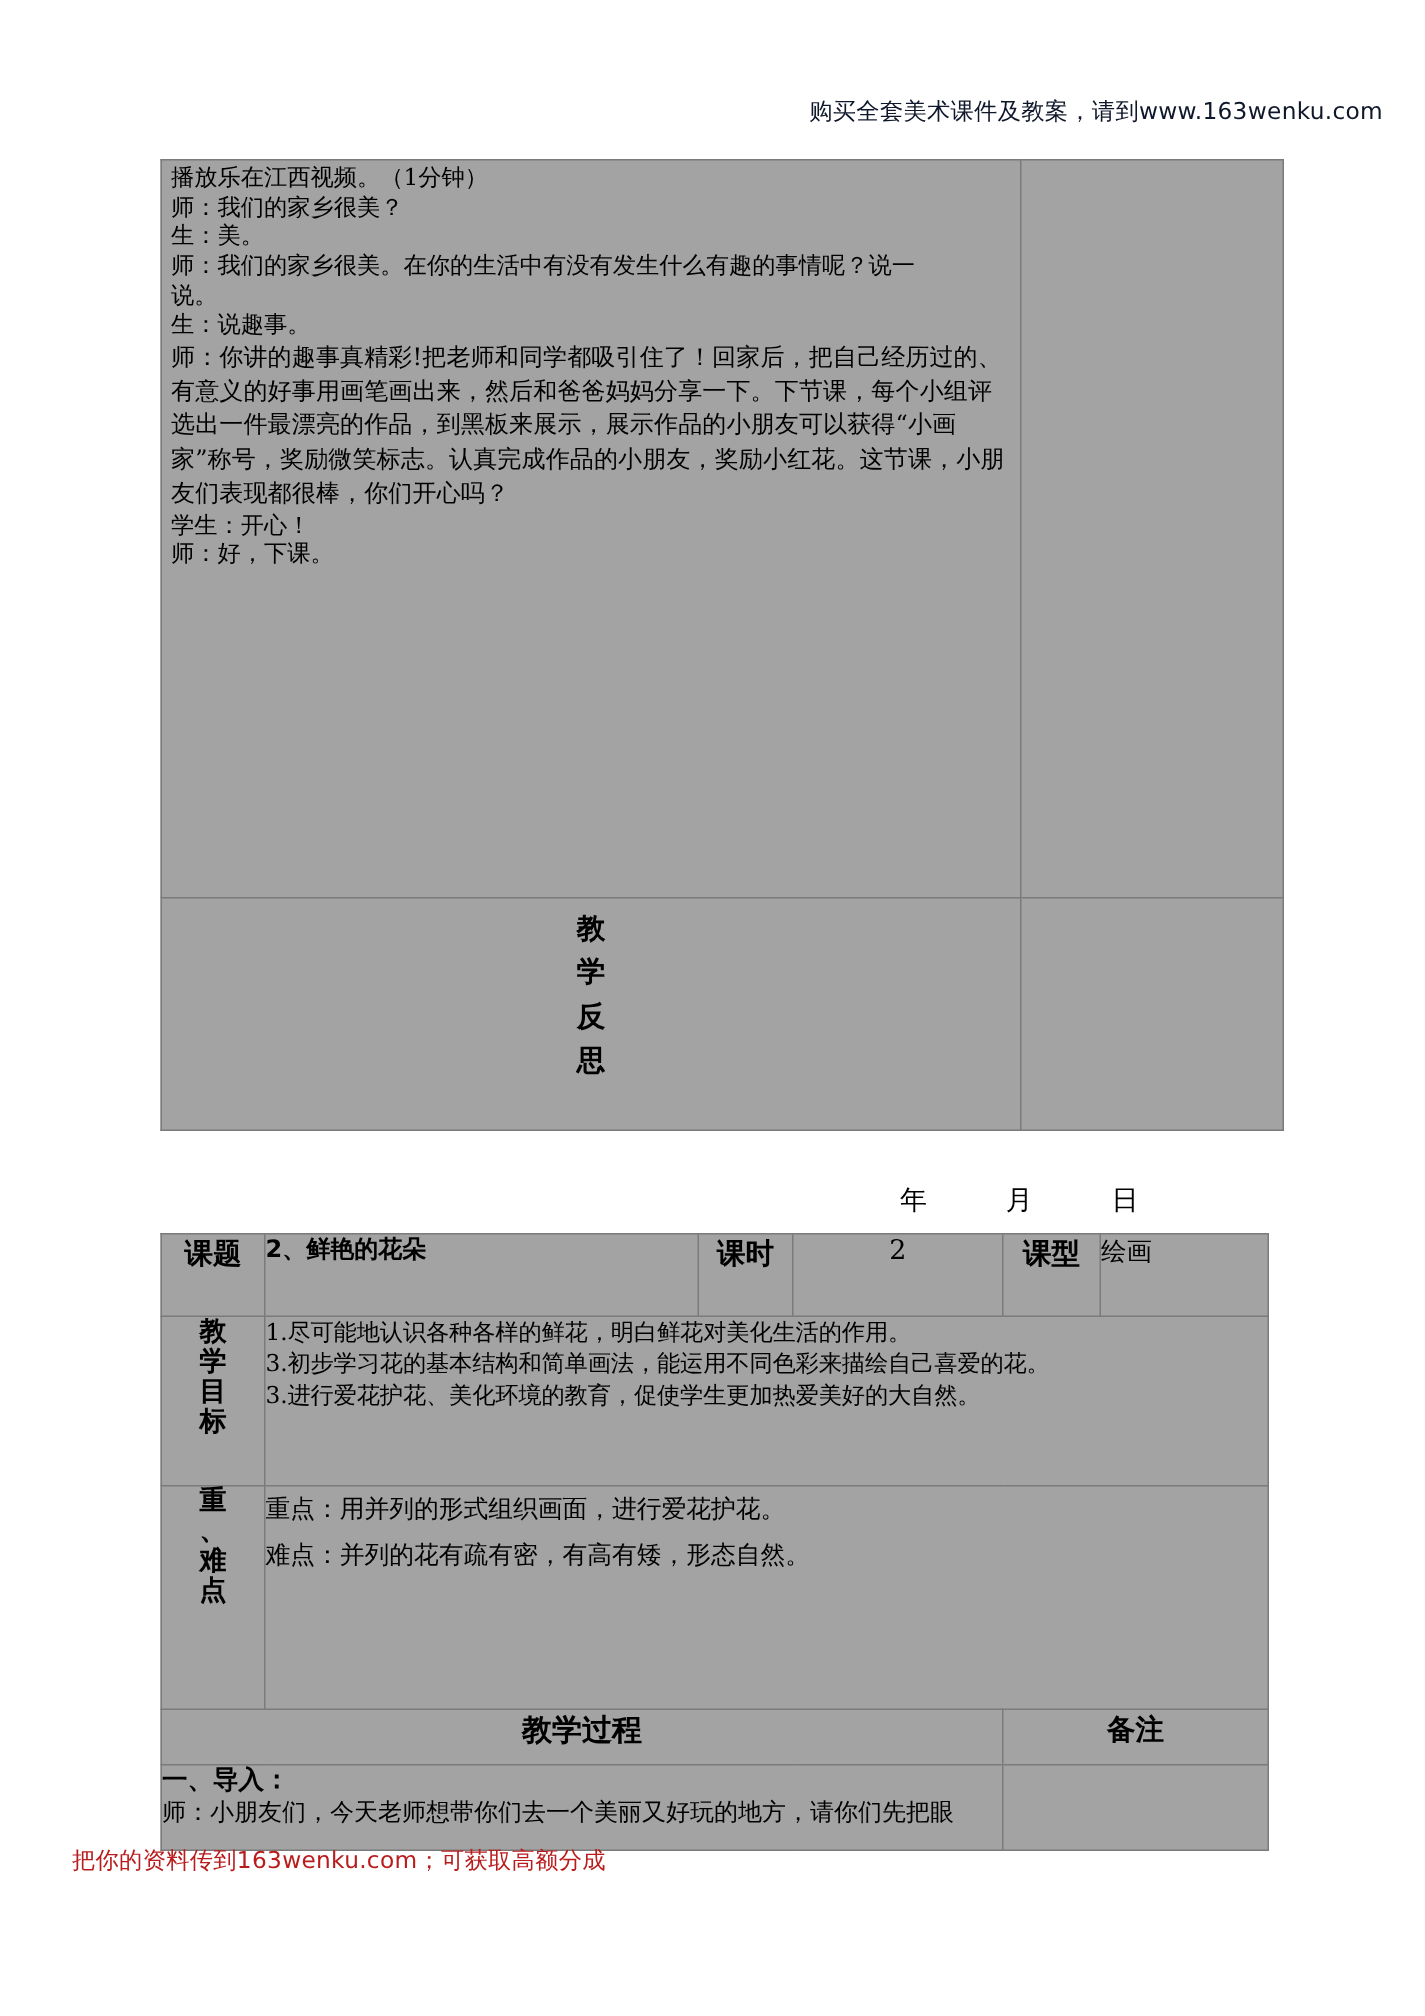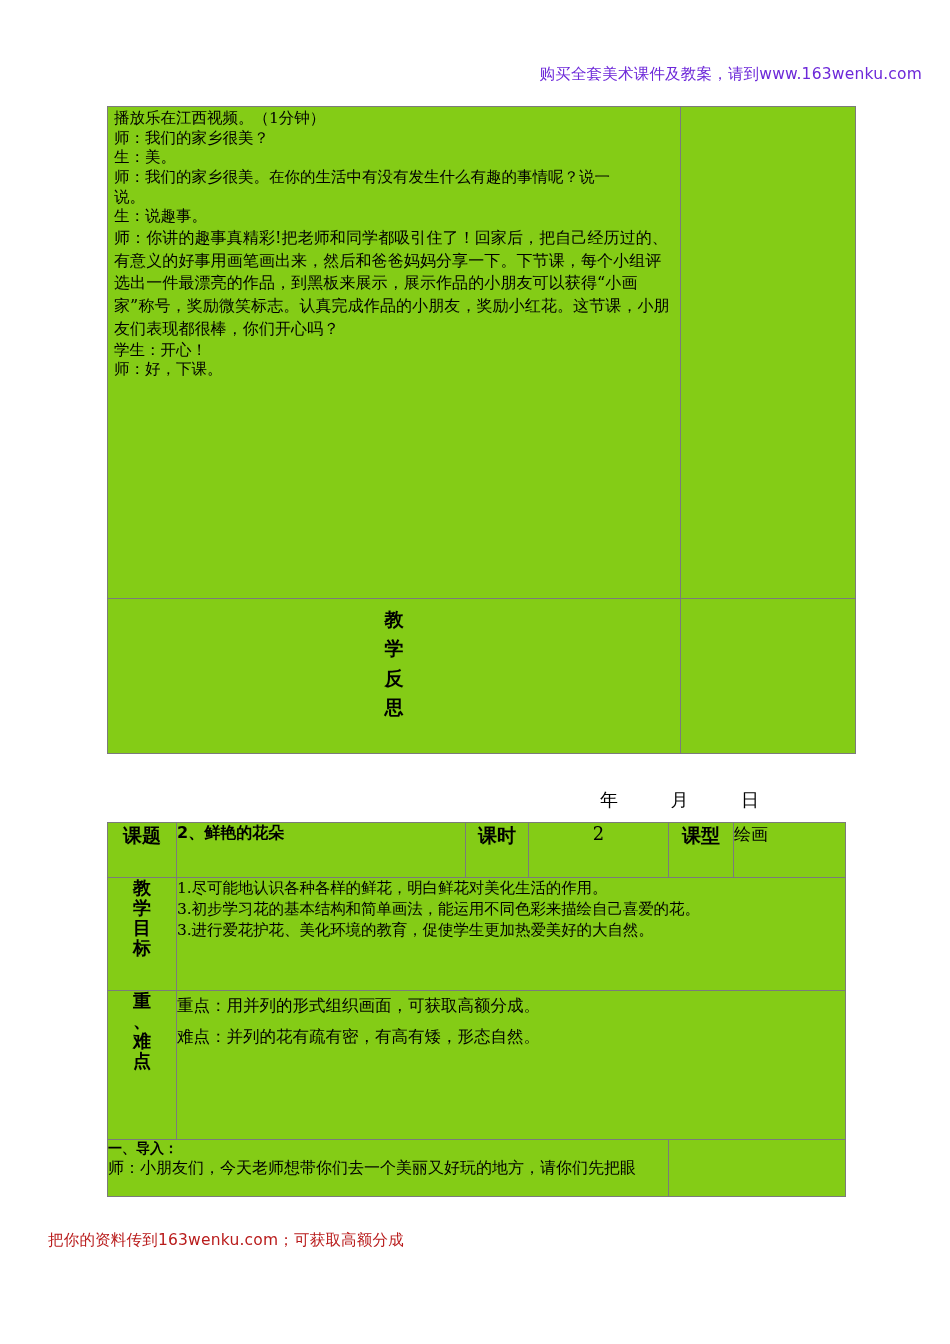--- a/index.html
+++ b/index.html
@@ -16,41 +16,41 @@
     overflow: hidden;
   }
 
   
   .promo-header {
     position: absolute;
     top: 64px;
     right: 28px;
     font-family: "DejaVu Sans", "Liberation Sans", sans-serif;
     font-size: 15.5px;
-    color: #6d28d9;
+    color: #0f172a;
     white-space: nowrap;
     letter-spacing: 0.2px;
   }
   .promo-footer {
     position: absolute;
     top: 1230px;
     left: 48px;
     font-family: "DejaVu Sans", "Liberation Sans", sans-serif;
     font-size: 15.5px;
     color: #b91c1c;
     white-space: nowrap;
     letter-spacing: 0.2px;
   }
 
   
   .doc-table {
     position: absolute;
     border-collapse: collapse;
     table-layout: fixed;
-    background: #84cc16;
+    background: #a3a3a3;
   }
   .doc-table td {
     border: 1px solid #7b7b7b;
     vertical-align: top;
     padding: 0;
   }
 
   
   #table-one {
     left: 107px;
@@ -225,21 +225,21 @@
   }
   .process-body-cell {
     height: 56px;
     padding: 3px 4px 2px 6px;
   }
   .remark-body-cell { height: 56px; }
 
   .proc-head {
     font-family: "DejaVu Sans", "Liberation Sans", sans-serif;
     font-weight: bold;
-    font-size: 14px;
+    font-size: 17px;
     line-height: 1.25;
   }
   .proc-line {
     font-size: 16px;
     line-height: 1.3;
     white-space: nowrap;
   }
 </style>
 </head>
 <body>
@@ -321,25 +321,29 @@
   <tr>
     <td class="focus-label-cell">
       <div class="vlabel-tight">
         <span>重</span>
         <span>、</span>
         <span>难</span>
         <span>点</span>
       </div>
     </td>
     <td class="focus-body-cell" colspan="5">
-      <div class="focus-line">重点：用并列的形式组织画面，可获取高额分成。</div>
+      <div class="focus-line">重点：用并列的形式组织画面，进行爱花护花。</div>
       <div class="focus-line">难点：并列的花有疏有密，有高有矮，形态自然。</div>
     </td>
   </tr>
 
+  <tr>
+    <td class="process-hdr-cell" colspan="4">教学过程</td>
+    <td class="remark-hdr-cell" colspan="2">备注</td>
+  </tr>
 
   <tr>
     <td class="process-body-cell" colspan="4">
       <div class="proc-head">一、导入：</div>
       <div class="proc-line">师：小朋友们，今天老师想带你们去一个美丽又好玩的地方，请你们先把眼</div>
     </td>
     <td class="remark-body-cell" colspan="2"></td>
   </tr>
 </tbody>
   </table>

